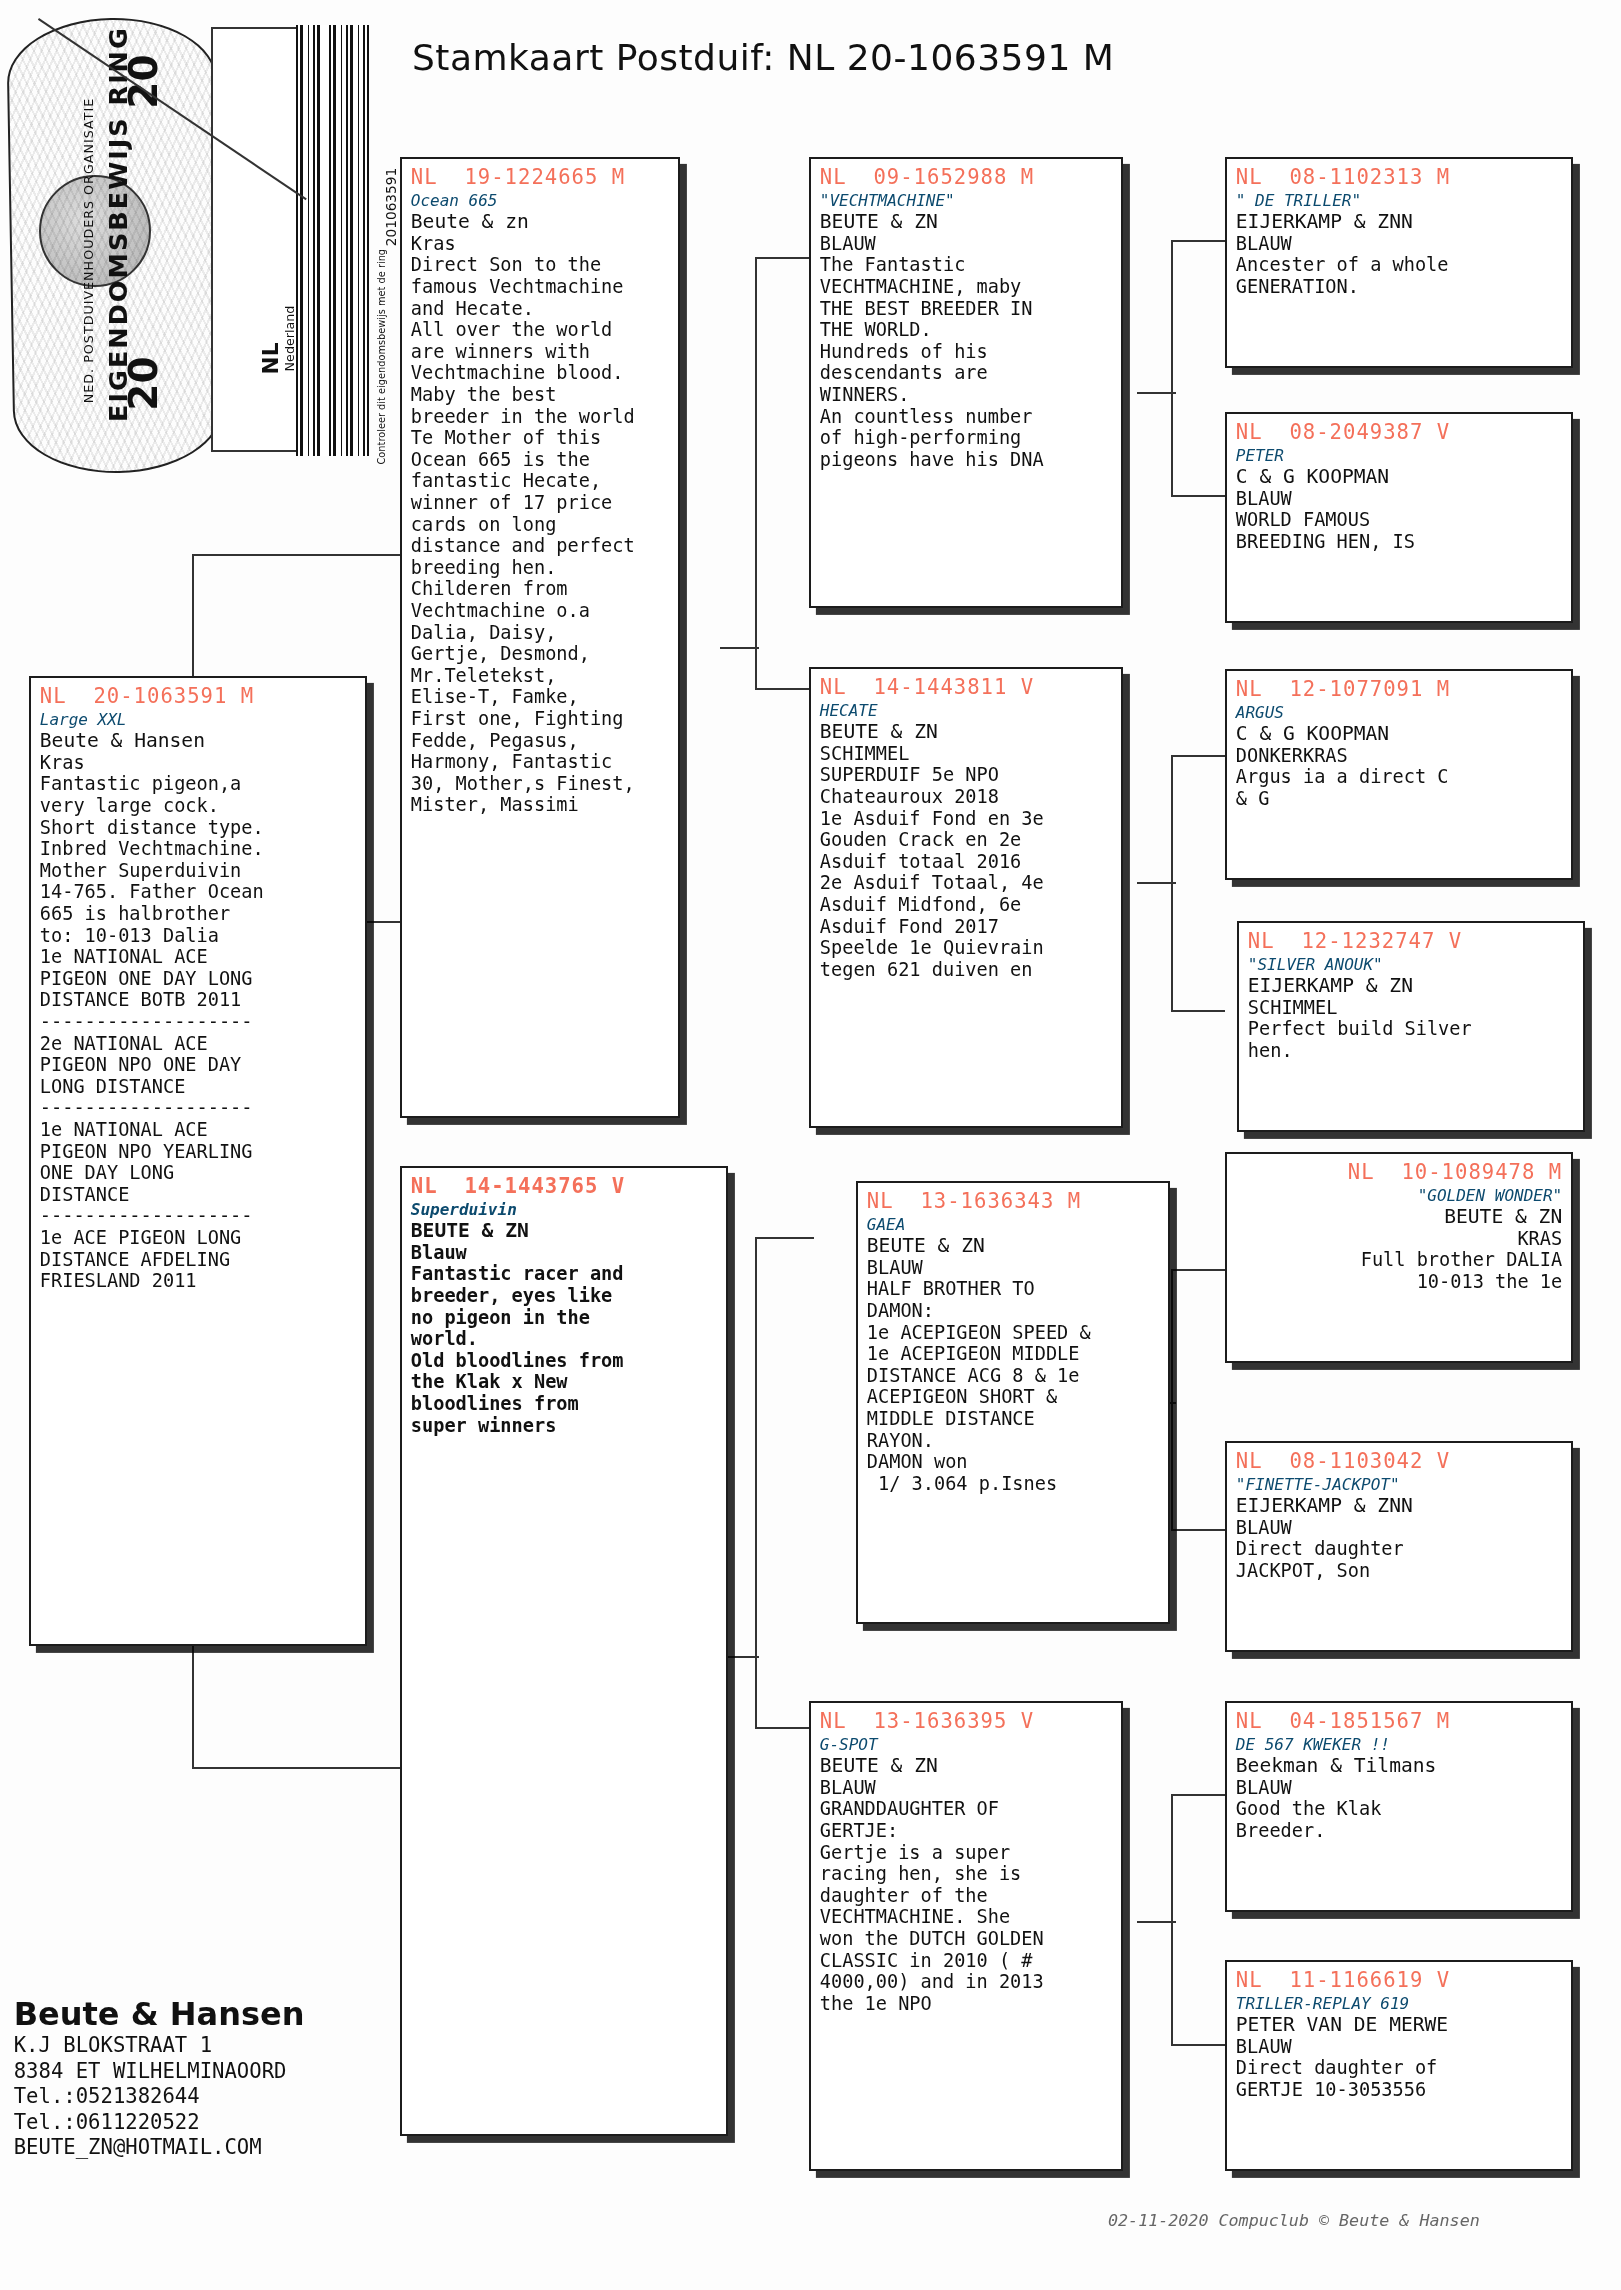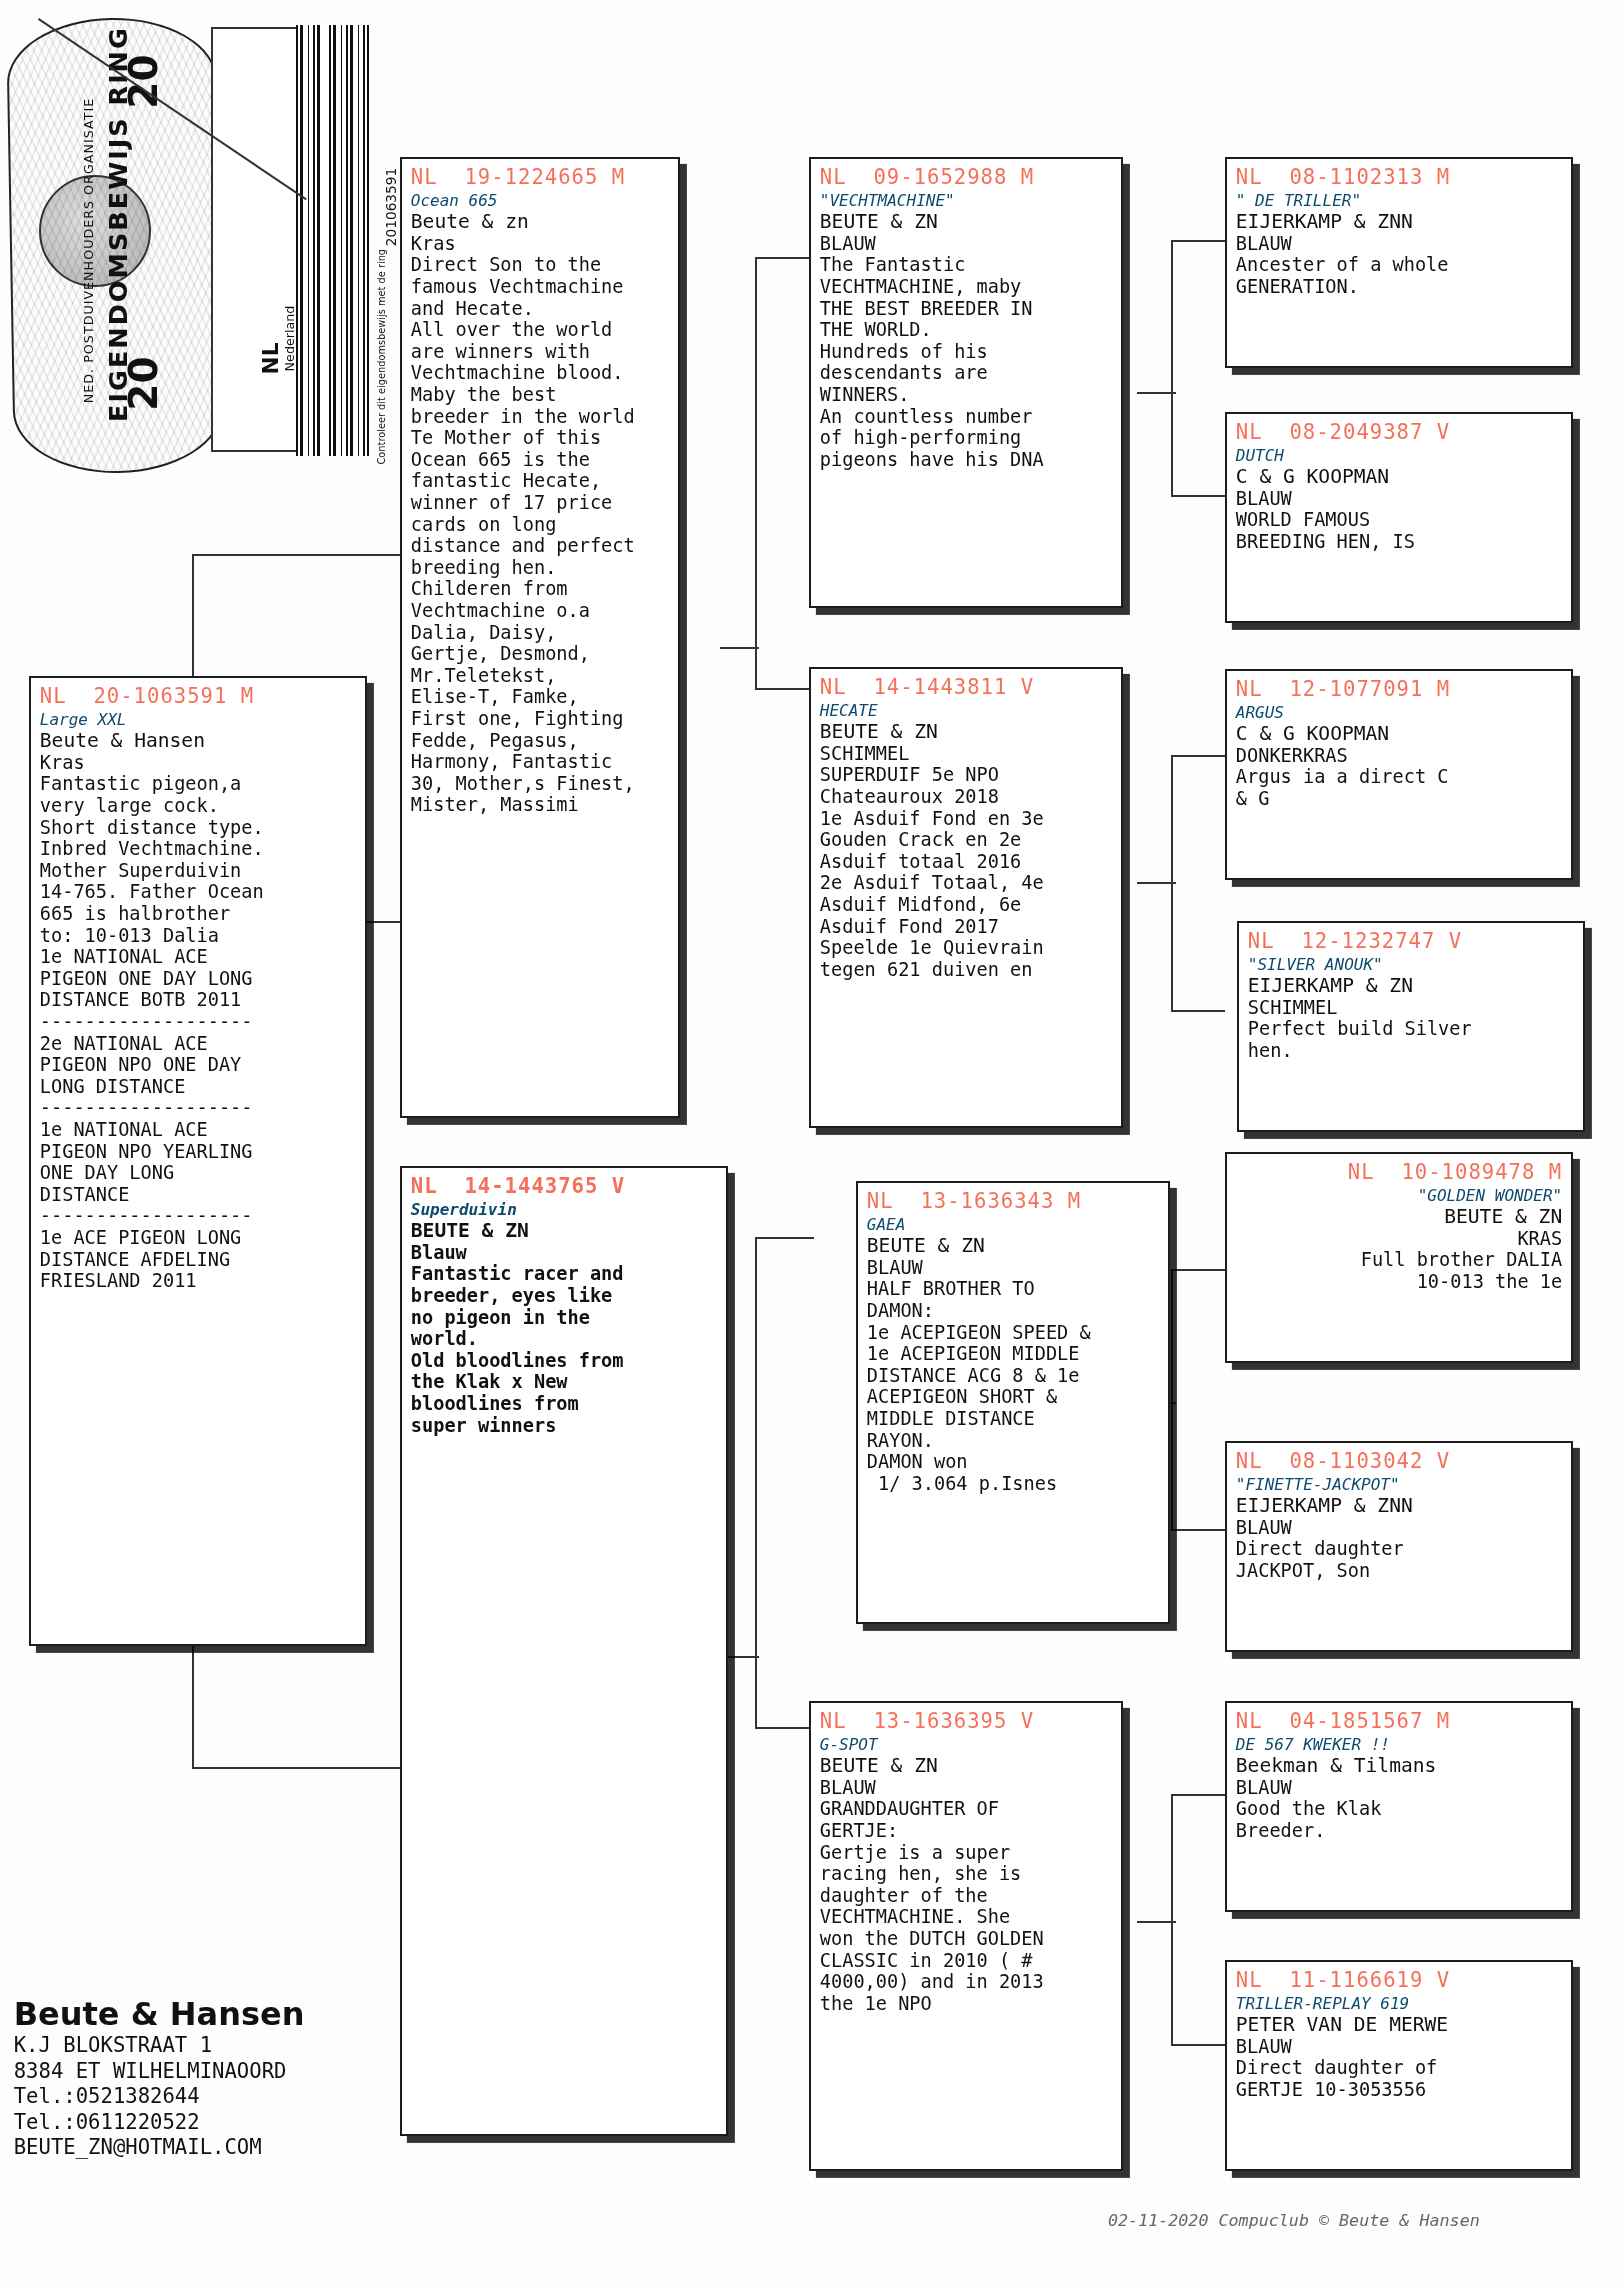--- a/index.html
+++ b/index.html
@@ -41,20 +41,21 @@
   .addr .ln{font-size:20.6px;line-height:25.5px;}
   .footer{position:absolute;left:1108px;top:2210px;font-style:italic;font-size:16.7px;color:#666;}
   .line{position:absolute;background:#333;}
   .h{height:2px;} .v{width:2px;}
 </style>
 </head>
 <body>
 
 <div class="page">
 
+  <div class="title">Stamkaart Postduif: NL  20-1063591 M</div>
 
   <div class="stamp">
     <div class="oval"></div>
     <div class="globe"></div>
     <div class="num20a">20</div>
     <div class="num20b">20</div>
     <div class="ovaltxt">EIGENDOMSBEWIJS  RING</div>
     <div class="ovaltxt2">NED. POSTDUIVENHOUDERS ORGANISATIE</div>
     <div class="nedlabel">Nederlandse</div>
     <div class="plabel">Postduivenhouders organisatie</div>
@@ -254,21 +255,21 @@
     <div class="ring">NL  08-1102313 M</div>
     <div class="nameit">" DE TRILLER"</div>
     <div class="owner">EIJERKAMP &amp; ZNN</div>
     <div class="body">BLAUW</div>
     <div class="body">Ancester of a whole
 GENERATION.</div>
   </div>
 
   <div class="card" style="left:1225px;top:412px;width:348px;height:211px;">
     <div class="ring">NL  08-2049387 V</div>
-    <div class="nameit">DUTCH</div>
+    <div class="nameit">PETER</div>
     <div class="owner">C &amp; G KOOPMAN</div>
     <div class="body">BLAUW</div>
     <div class="body">WORLD FAMOUS
 BREEDING HEN, IS</div>
   </div>
 
   <div class="card" style="left:1225px;top:669px;width:348px;height:211px;">
     <div class="ring">NL  12-1077091 M</div>
     <div class="nameit">ARGUS</div>
     <div class="owner">C &amp; G KOOPMAN</div>

